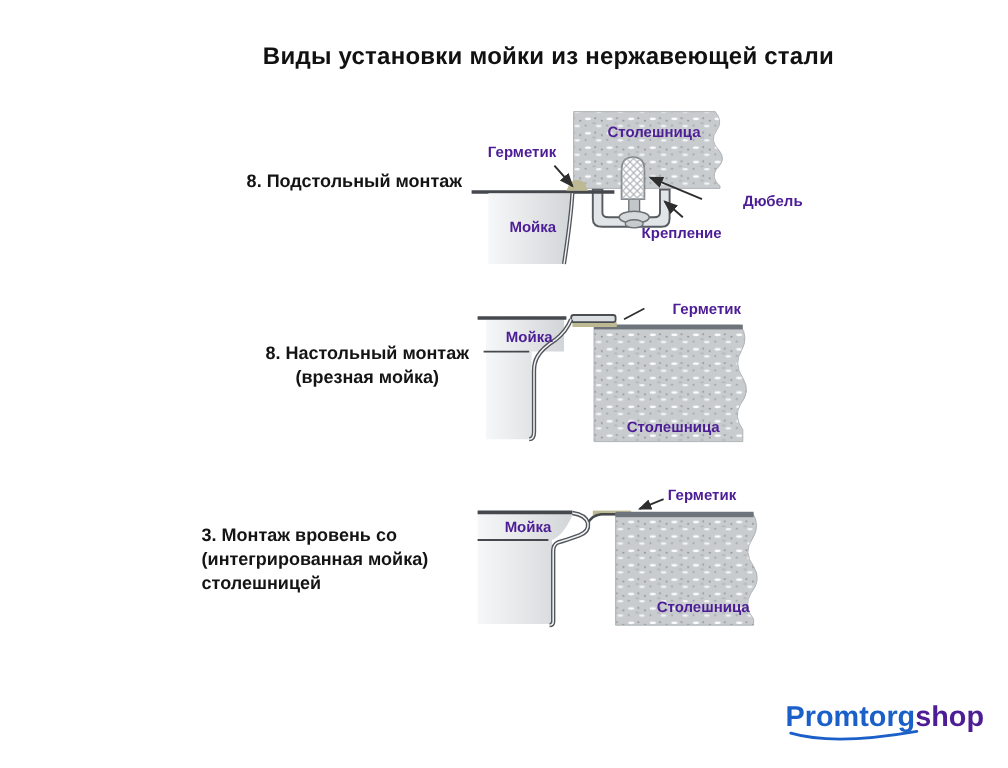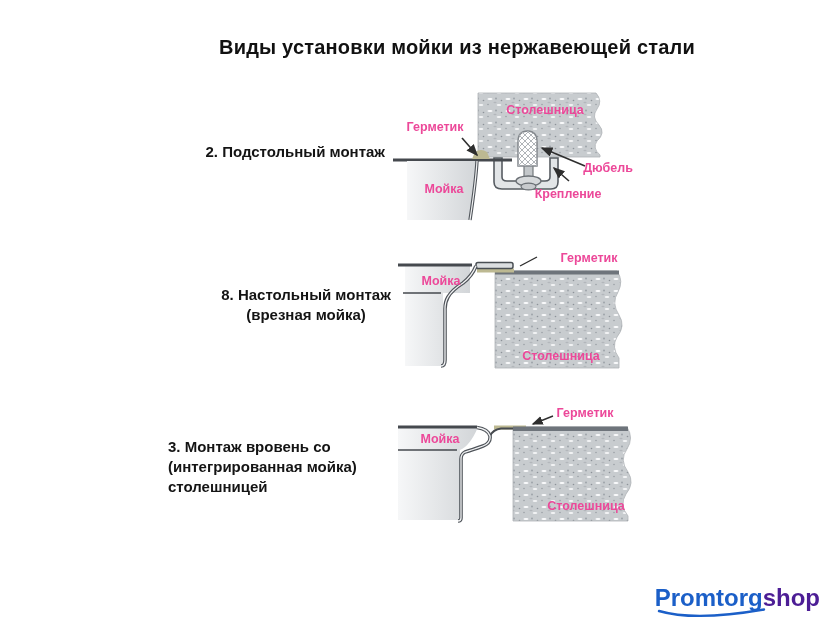--- a/index.html
+++ b/index.html
@@ -6,21 +6,21 @@
   body{
     width:840px;height:640px;background:#ffffff;position:relative;overflow:hidden;
     font-family:"Liberation Sans","DejaVu Sans",sans-serif;
   }
   .title{
     position:absolute;top:36px;left:0;width:840px;text-align:center;
     font-size:20px;font-weight:700;color:#111;letter-spacing:.2px;margin:0;padding-left:37px;
   }
   .lbl{
     position:absolute;transform:translate(-50%,-50%);
-    font-size:12.5px;font-weight:700;color:#ec4899;white-space:nowrap;
+    font-size:12.5px;font-weight:700;color:#4c1d95;white-space:nowrap;
   }
   .step{
     position:absolute;font-size:15px;font-weight:700;color:#141414;line-height:1.33;
   }
   .step span{display:block;}
   .step1{top:142px;left:150px;width:235px;text-align:right;}
   .step2{top:285px;left:186px;width:240px;text-align:center;}
   .step3{top:437px;left:168px;width:240px;}
   .canvas{position:absolute;left:0;top:0;}
   .logo{
@@ -100,35 +100,35 @@
     <line x1="398" y1="427" x2="477" y2="427" stroke="#45494e" stroke-width="3"></line>
     <path d="M490,436 Q493,429.5 501,428.5 L513,428.5" fill="none" stroke="#45494e" stroke-width="2.2"></path>
     <path d="M477,427.5 Q488,429 490,436 Q491,443 483,446 Q472,450 465,452 Q461,454 461,459 L461,518 Q461,521 458,521" fill="none" stroke="#50555b" stroke-width="3.6"></path>
     <path d="M477,427.5 Q488,429 490,436 Q491,443 483,446 Q472,450 465,452 Q461,454 461,459 L461,518 Q461,521 458,521" fill="none" stroke="#f2f3f4" stroke-width="1.3"></path>
     <line x1="398" y1="450" x2="457" y2="450" stroke="#45494e" stroke-width="1.6"></line>
     <line x1="553" y1="416" x2="533" y2="424" stroke="#2e2e2e" stroke-width="1.5" marker-end="url(#ah)"></line>
   </g>
 </svg>
 
 <div class="step step1">
-  <span>2. Подстольный монтаж</span>
+  <span>8. Подстольный монтаж</span>
 </div>
 <div class="step step2">
   <span>8. Настольный монтаж</span>
   <span>(врезная мойка)</span>
 </div>
 <div class="step step3">
   <span>3. Монтаж вровень со</span>
   <span>(интегрированная мойка)</span>
   <span>столешницей</span>
 </div>
 
 <span class="lbl" style="left:545px;top:110px">Столешница</span>
 <span class="lbl" style="left:435px;top:127px">Герметик</span>
-<span class="lbl" style="left:608px;top:168px">Дюбель</span>
+<span class="lbl" style="left:644px;top:168px">Дюбель</span>
 <span class="lbl" style="left:568px;top:194px">Крепление</span>
 <span class="lbl" style="left:444px;top:189px">Мойка</span>
 
 <span class="lbl" style="left:589px;top:258px">Герметик</span>
 <span class="lbl" style="left:441px;top:281px">Мойка</span>
 <span class="lbl" style="left:561px;top:356px">Столешница</span>
 
 <span class="lbl" style="left:585px;top:413px">Герметик</span>
 <span class="lbl" style="left:440px;top:439px">Мойка</span>
 <span class="lbl" style="left:586px;top:506px">Столешница</span>

